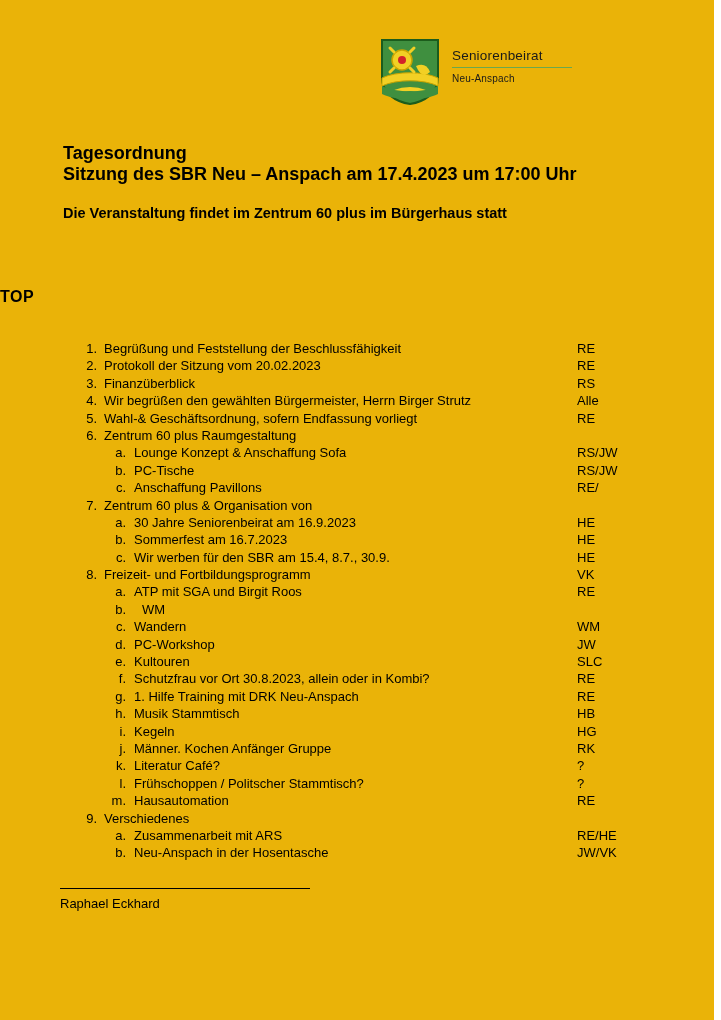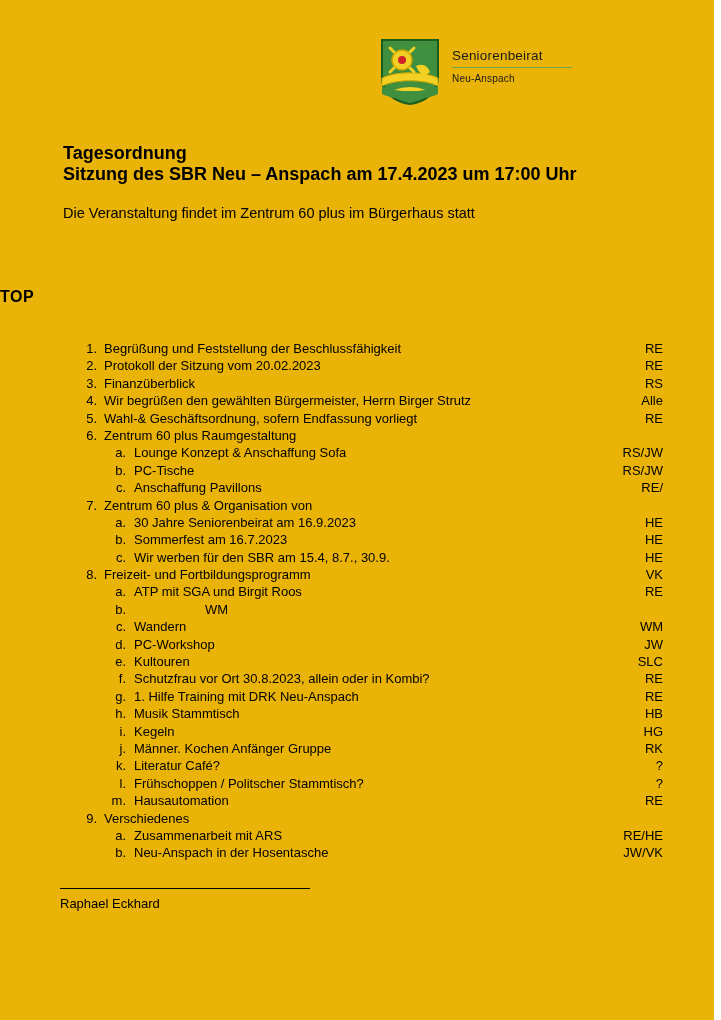--- a/index.html
+++ b/index.html
@@ -68,21 +68,21 @@
     font-size: 18px;
     font-weight: bold;
     line-height: 21px;
     color: #000;
   }
   .venue-line {
     position: absolute;
     top: 205px;
     left: 63px;
     font-size: 14.5px;
-    font-weight: normal;
+    font-weight: bold;
     color: #000;
     text-align: center;
   }
   .top-heading {
     position: absolute;
     top: 288px;
     left: 0;
     width: 721px;
     text-align: left;
     font-size: 16px;
@@ -115,21 +115,21 @@
     text-align: right;
     padding-right: 8px;
   }
   .text {
     flex: 1 1 auto;
     white-space: nowrap;
   }
   .owner {
     width: 86px;
     flex: none;
-    text-align: right;
+    text-align: left;
     margin-left: 8px;
   }
 
   
   .sig-rule {
     position: absolute;
     left: 60px;
     top: 888px;
     width: 250px;
     height: 1px;

